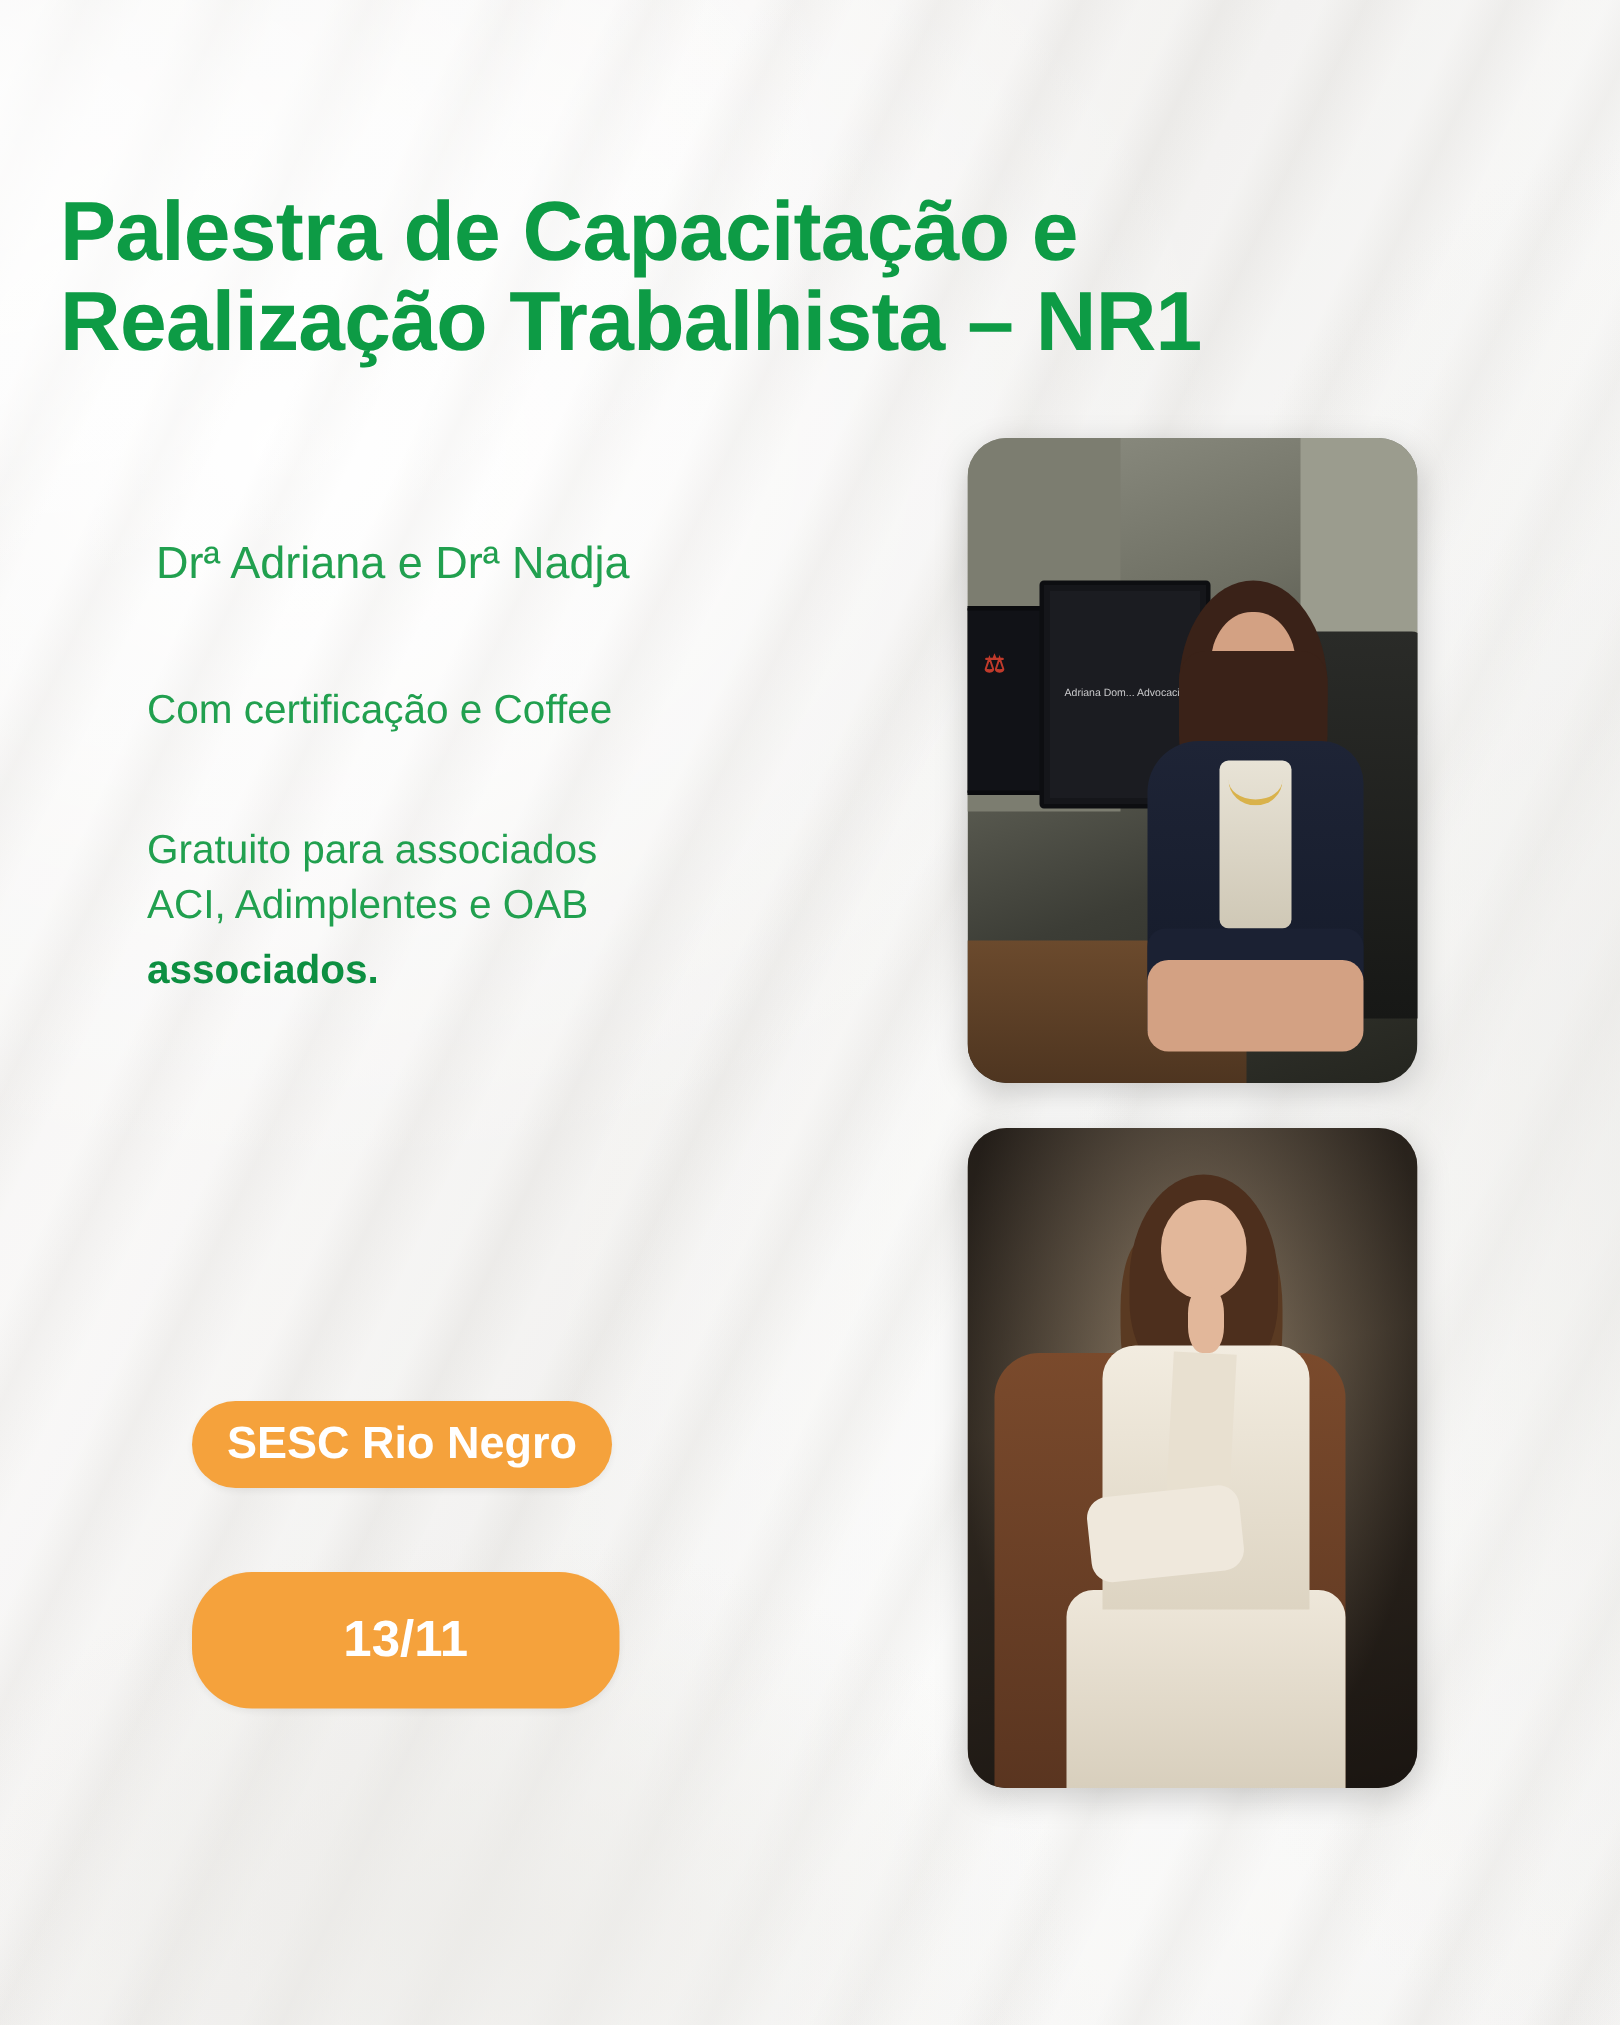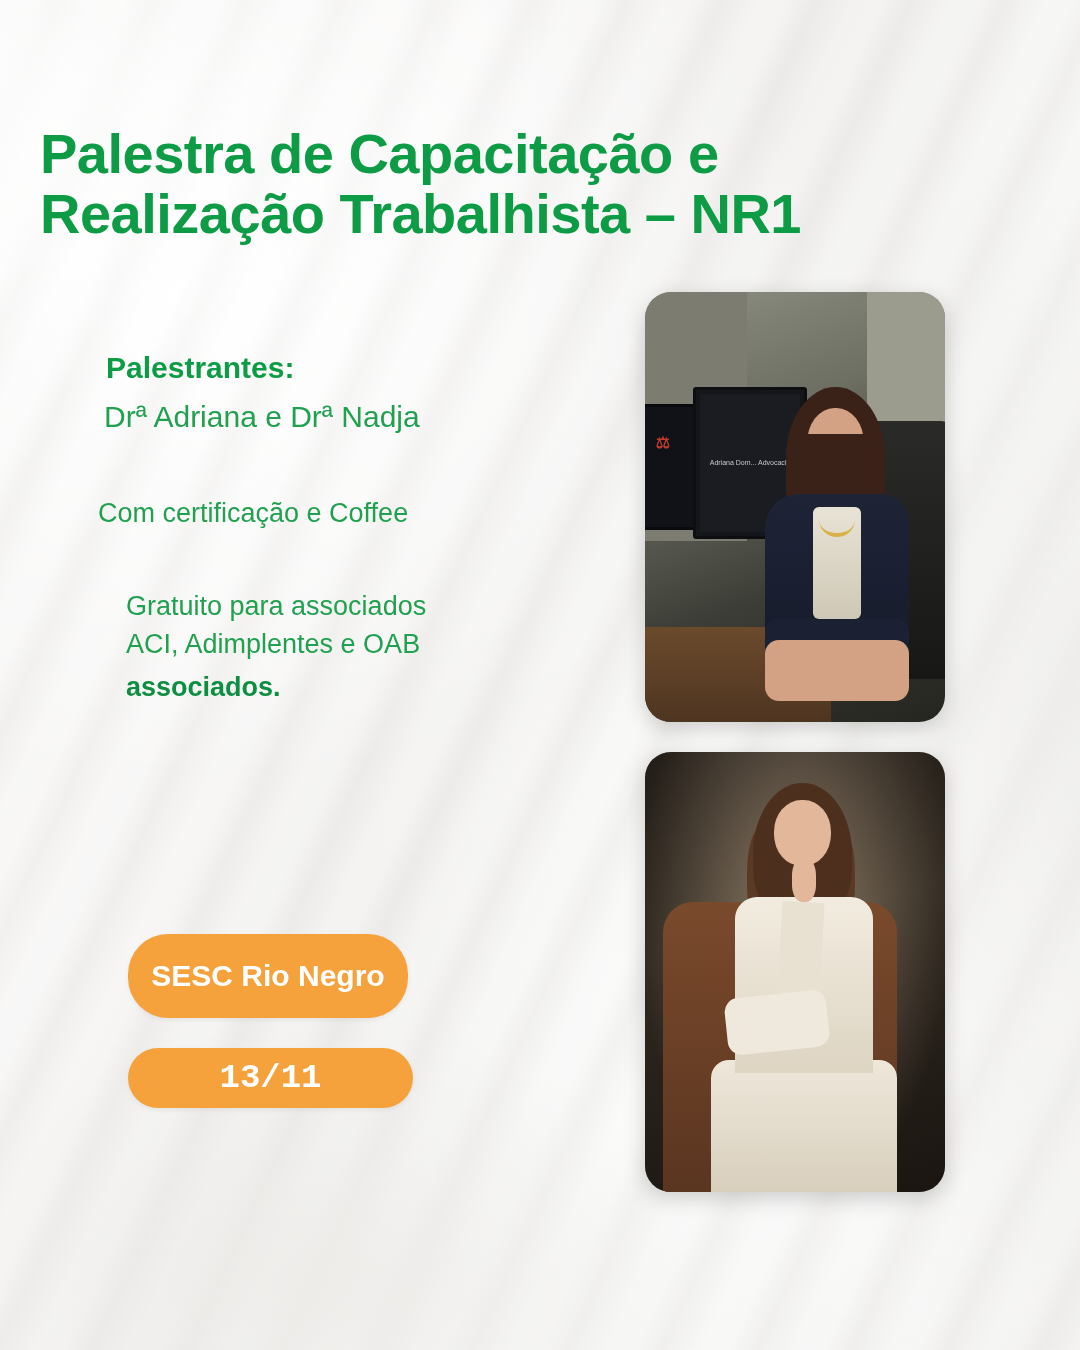--- a/index.html
+++ b/index.html
@@ -89,21 +89,20 @@
   }
 
   .para {
     color: #21a04f;
     font-size: 27px;
     line-height: 1.38;
     margin-top: 58px;
   }
   .para.tight {
     margin-top: 56px;
-    margin-left: 28px;
   }
   .para .strong {
     display: block;
     font-weight: bold;
     color: #0d8f41;
     margin-top: 6px;
   }
 
   .pill {
     display: inline-flex;
@@ -113,31 +112,30 @@
     color: #ffffff;
     font-weight: bold;
     border-radius: 40px;
     box-shadow: 0 2px 5px rgba(0,0,0,0.06);
   }
   .pill-venue {
     position: absolute;
     left: 128px;
     top: 934px;
     width: 280px;
-    height: 84px;
+    height: 58px;
     font-size: 30px;
   }
   .pill-date {
     position: absolute;
     left: 128px;
     top: 1048px;
     width: 285px;
-    height: 60px;
+    height: 91px;
     font-size: 34px;
-    font-family: Liberation Mono, monospace;
   }
 
   .photo {
     position: absolute;
     border-radius: 26px;
     overflow: hidden;
     box-shadow: 0 6px 22px rgba(0,0,0,0.18);
   }
   .photo-top {
     left: 645px;
@@ -316,21 +314,20 @@
 <div class="poster">
   <div class="texture"></div>
   <div class="texture2"></div>
 
   <div class="title-block">
     <div class="title-line">Palestra de Capacitação e</div>
     <div class="title-line">Realização Trabalhista – NR1</div>
   </div>
 
   <div class="left-col">
-    <div class="speakers-label">Palestrantes:</div>
     <div class="speakers-names">Drª Adriana e Drª Nadja</div>
 
     <div class="para">
       <div>Com certificação e Coffee</div>
     </div>
 
     <div class="para tight">
       <div>Gratuito para associados</div>
       <div>ACI, Adimplentes e OAB</div>
       <span class="strong">associados.</span>

